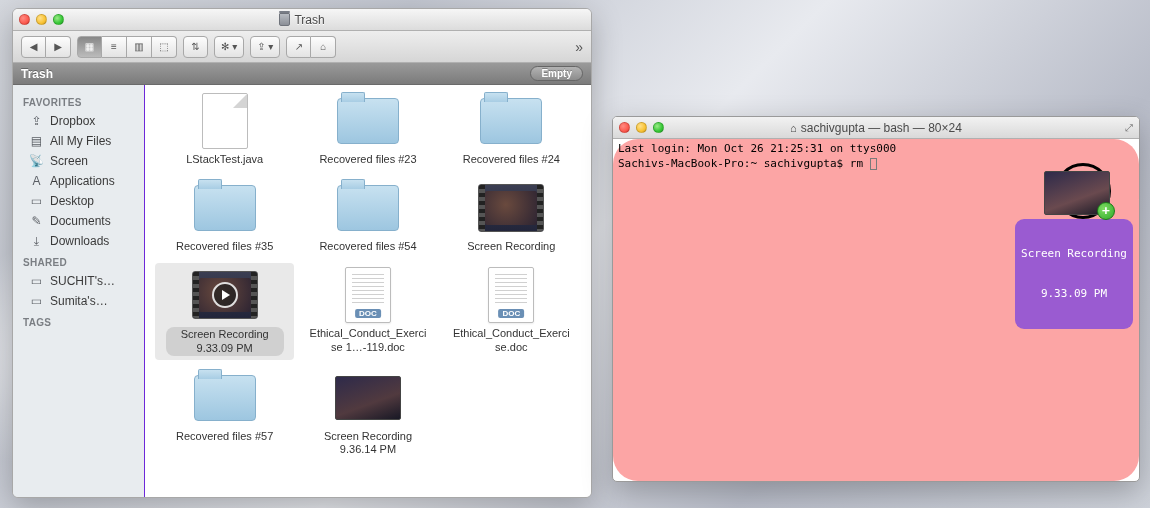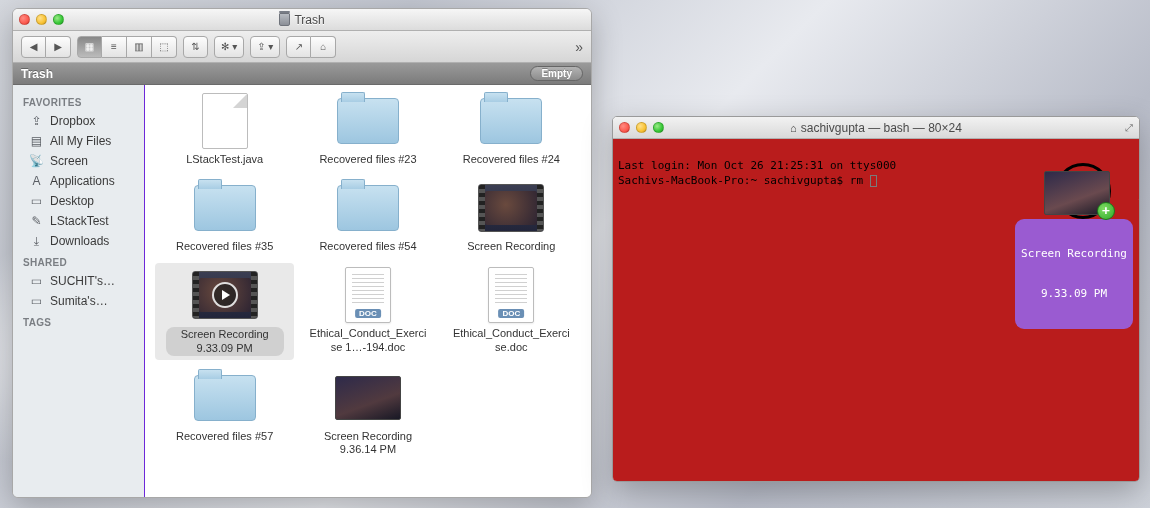--- a/index.html
+++ b/index.html
@@ -121,21 +121,21 @@
   .terminal{
     position:absolute;left:612px;top:116px;width:528px;height:366px;
     background:#fff;border:1px solid #9a9a9a;border-radius:5px;
     box-shadow:0 10px 30px rgba(0,0,0,.25);overflow:hidden;z-index:3;
     display:flex;flex-direction:column;
   }
   .term-titlebar{height:22px;background:linear-gradient(#f2f2f2,#d9d9d9);border-bottom:1px solid #b0b0b0;display:flex;align-items:center;padding:0 6px;position:relative;}
   .term-title{position:absolute;left:0;right:0;text-align:center;color:#4a4a4a;font-size:12px;display:flex;align-items:center;justify-content:center;gap:4px;pointer-events:none;}
   .home-ic{font-size:11px;}
   .expand{position:absolute;right:6px;color:#6a6a6a;font-size:10px;}
-  .term-body{flex:1;background:#b91c1c;font-family:Menlo,Monaco,monospace;font-size:11px;line-height:1.35;color:#000;padding:20px 5px;position:relative;white-space:pre;}
+  .term-body{flex:1;background:#fca5a5;font-family:Menlo,Monaco,monospace;font-size:11px;line-height:1.35;color:#000;padding:3px 5px;position:relative;white-space:pre;border-radius:25px;}
   .cursor{display:inline-block;width:7px;height:12px;border:1px solid #7a7a7a;vertical-align:text-bottom;}
   
   .drag-ghost{
     position:absolute;right:14px;top:32px;width:116px;text-align:center;z-index:4;
     display:flex;flex-direction:column;align-items:center;
   }
   .ghost-circle{position:absolute;left:46px;top:-8px;width:56px;height:56px;border:3px solid #000;border-radius:50%;pointer-events:none;}
   .ghost-thumb{width:66px;height:44px;background:linear-gradient(160deg,#2e2a4a,#6a4a4f 60%,#181825);border:1px solid #444;border-radius:2px;position:relative;margin-left:20px;}
   .plus-badge{position:absolute;right:-6px;bottom:-6px;width:18px;height:18px;border-radius:50%;background:radial-gradient(circle at 35% 35%,#7edc62,#2faa2a);border:1px solid #1d7a18;display:flex;align-items:center;justify-content:center;color:#fff;font-weight:bold;font-size:13px;}
   .ghost-label{margin-top:4px;background:#9a5bd1;color:#fff;padding:2px 6px;border-radius:9px;font-size:11px;line-height:1.2;margin-left:14px;}
@@ -205,21 +205,21 @@
       <div class="sb-item">
           <span class="sb-ic">A</span>
           <span>Applications</span>
         </div>
       <div class="sb-item">
           <span class="sb-ic">▭</span>
           <span>Desktop</span>
         </div>
       <div class="sb-item">
           <span class="sb-ic">✎</span>
-          <span>LStackTest</span>
+          <span>Documents</span>
         </div>
       <div class="sb-item">
           <span class="sb-ic">⤓</span>
           <span>Downloads</span>
         </div>
 
       <div class="sb-head">SHARED</div>
       <div class="sb-item">
           <span class="sb-ic">▭</span>
           <span>SUCHIT's…</span>
@@ -280,21 +280,21 @@
               </div>
             </div>
             <div class="lbl">Screen Recording 9.33.09 PM</div>
           </div>
           <div class="item">
             <div class="icn">
               <div class="doc">
                 <div class="doc-tag">DOC</div>
               </div>
             </div>
-            <div class="lbl">Ethical_Conduct_Exercise 1…-194.doc</div>
+            <div class="lbl">Ethical_Conduct_Exercise 1…-119.doc</div>
           </div>
           <div class="item">
             <div class="icn">
               <div class="doc">
                 <div class="doc-tag">DOC</div>
               </div>
             </div>
             <div class="lbl">Ethical_Conduct_Exercise.doc</div>
           </div>
           <div class="item">

